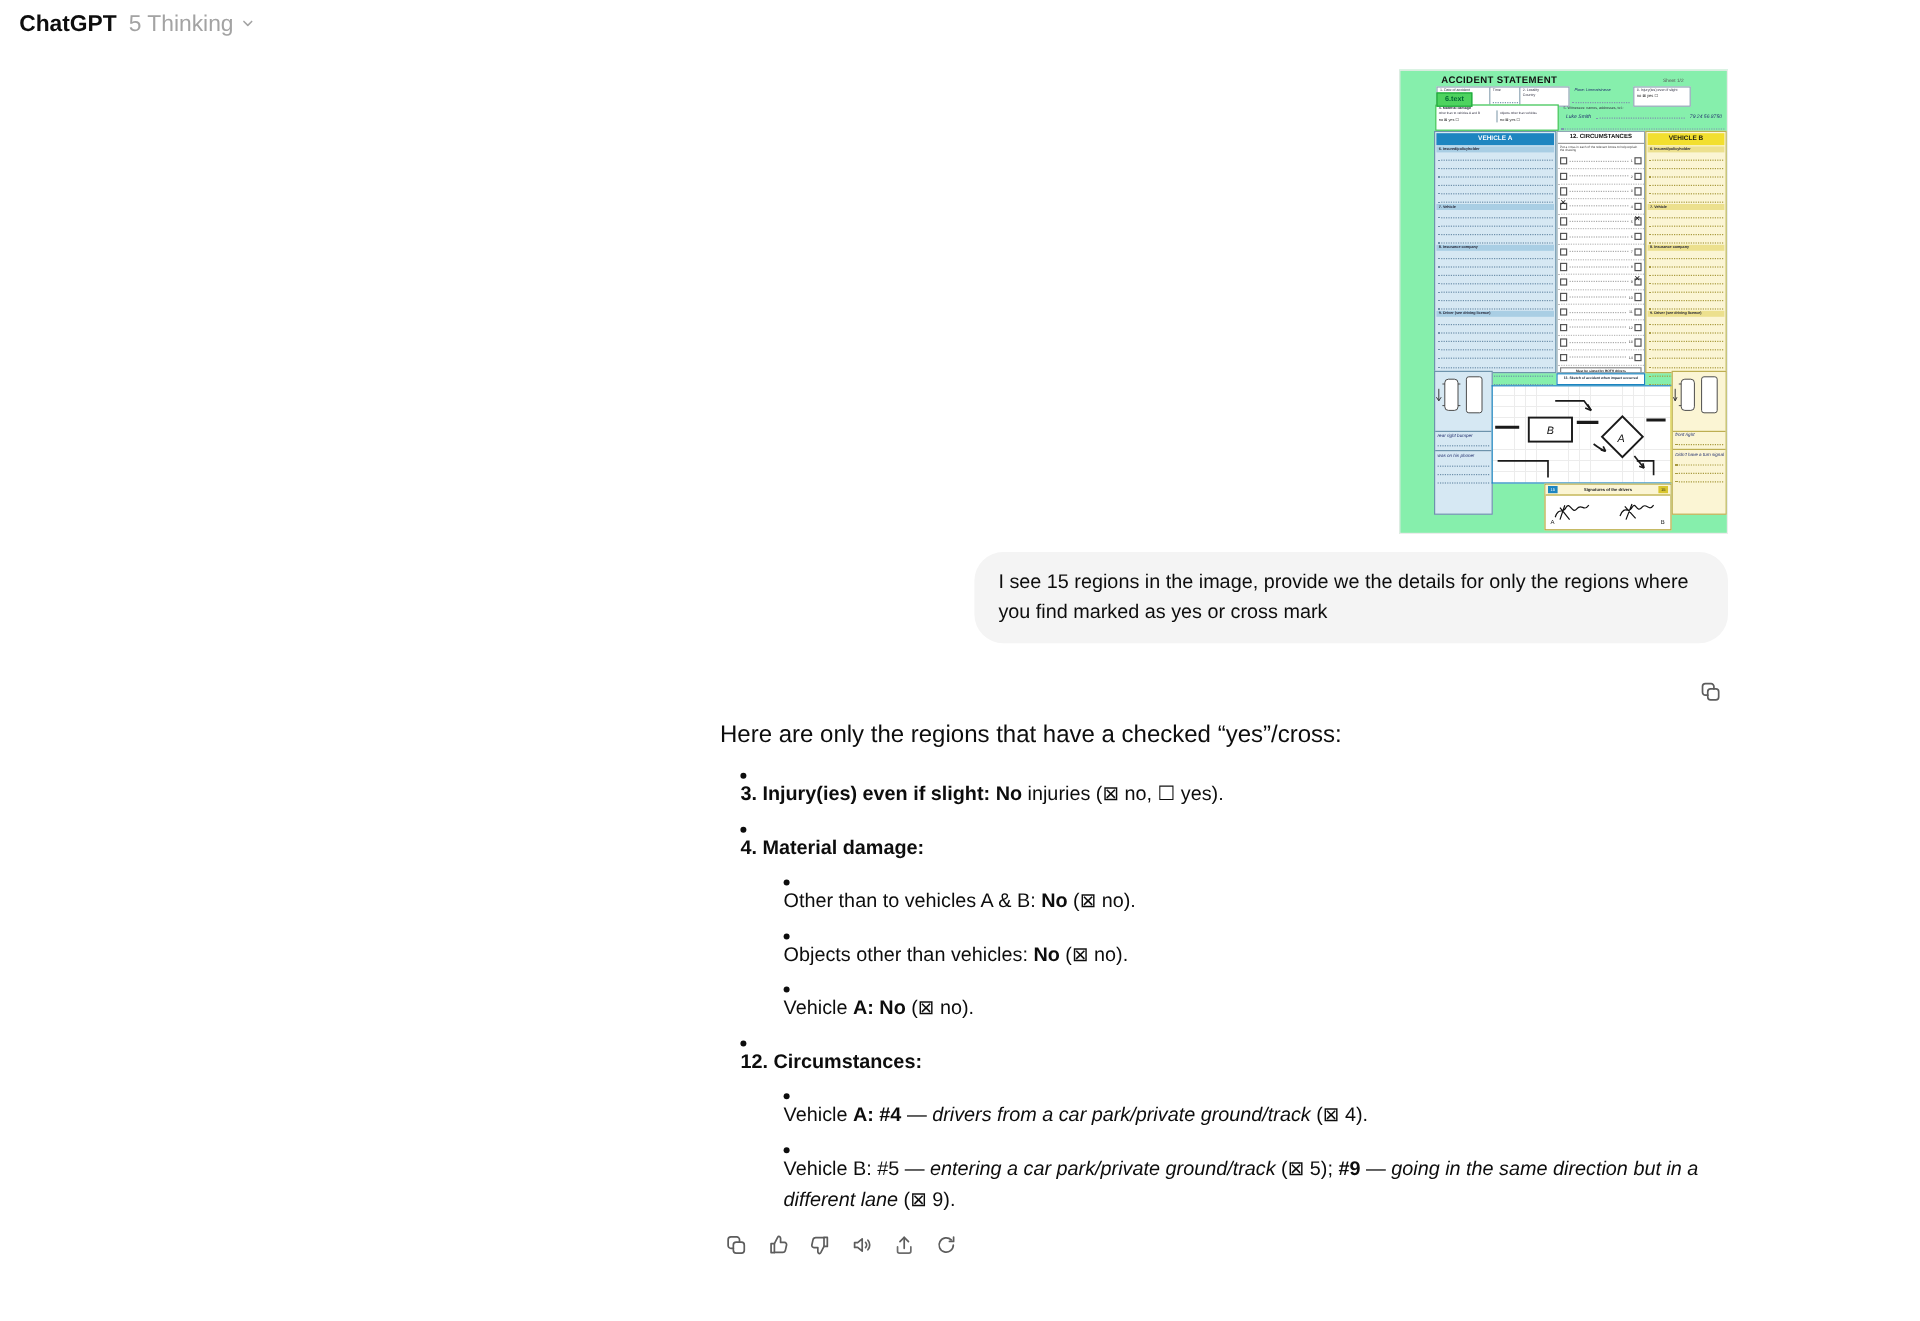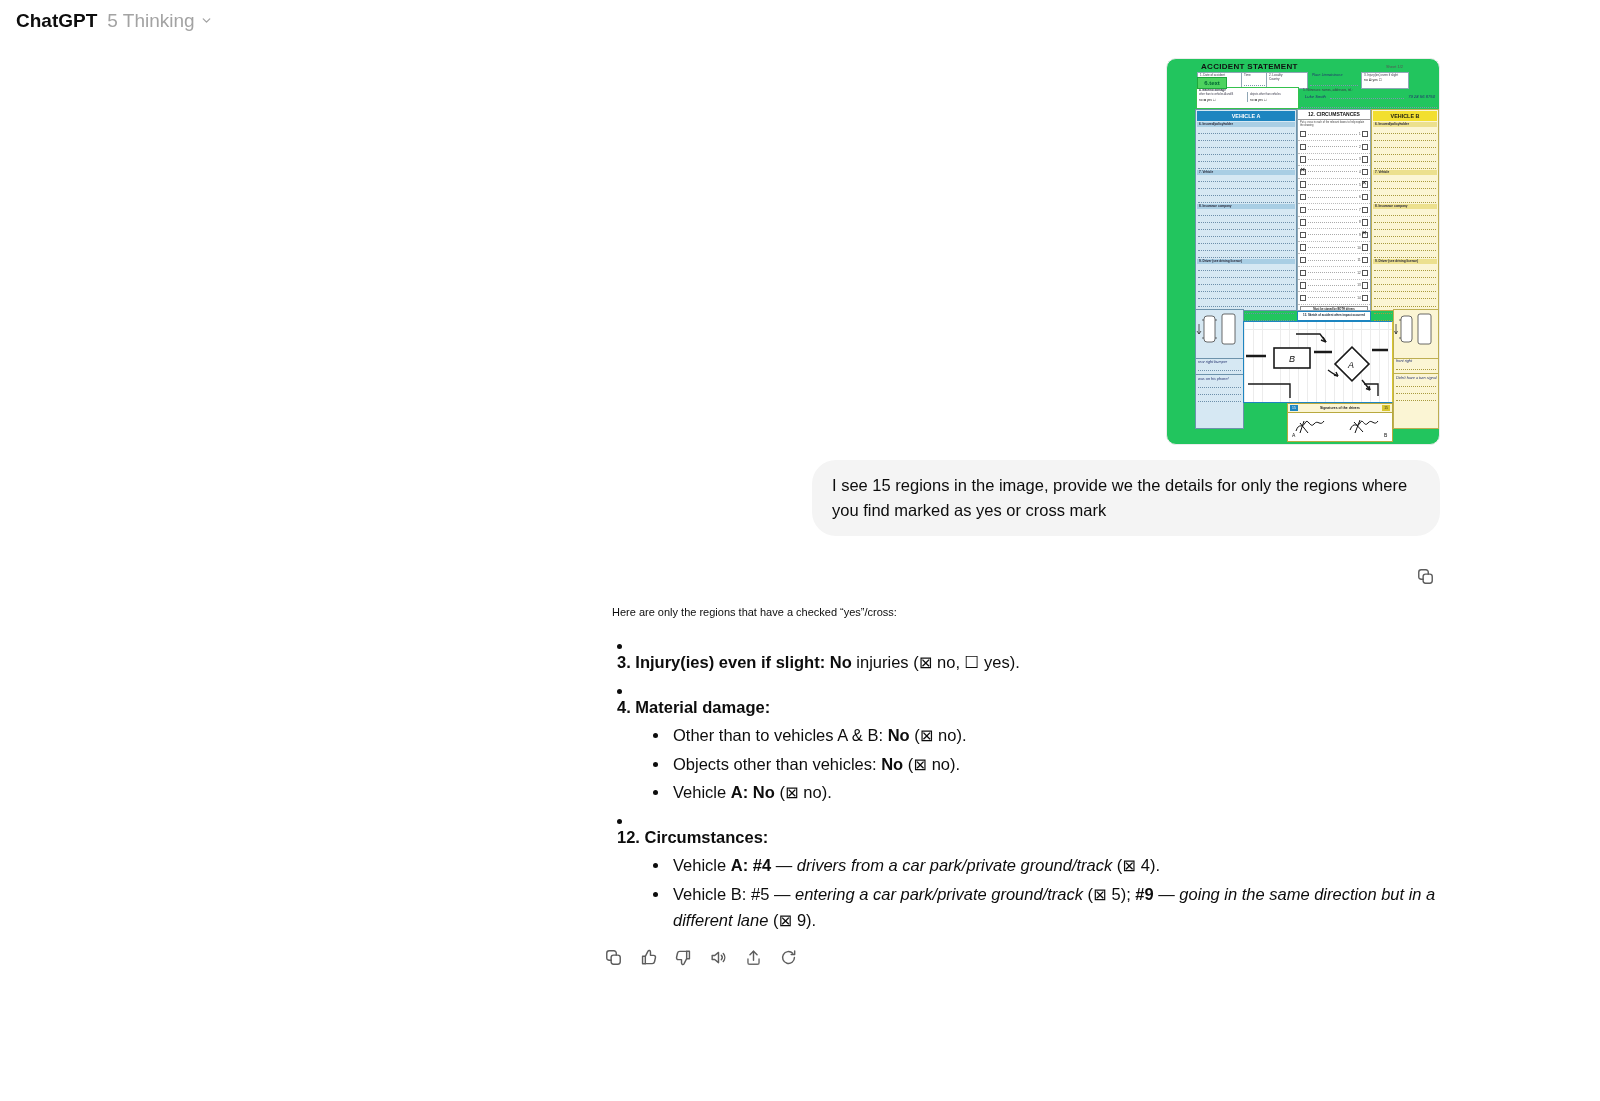--- a/index.html
+++ b/index.html
@@ -10,22 +10,22 @@
   .chat-header{position:absolute;top:8px;left:16px;display:flex;align-items:center;gap:6px;font-size:19px;}
   .brand{font-weight:700;color:#0d0d0d;}
   .model-btn{display:flex;align-items:center;gap:5px;background:none;border:none;padding:2px 4px;
              font-size:19px;color:#a3a3a3;font-family:inherit;cursor:pointer;border-radius:8px;}
 
   
   .conversation{position:absolute;left:600px;top:0;width:840px;}
   .row-end{display:flex;justify-content:flex-end;}
 
   
-  .form-thumb{margin-top:58px;width:272px;height:385px;background:#22c55e;position:relative;
-              border:1px solid #ececec;border-radius:10px;overflow:hidden;cursor:pointer;}
+  .form-thumb{margin-top:58px;width:272px;height:385px;background:#86efac;position:relative;
+              border:1px solid #ececec;border-radius:0;overflow:hidden;cursor:pointer;}
   .f-abs{position:absolute;}
   .f-title{font-size:8px;font-weight:700;letter-spacing:.3px;color:#111;}
   .f-sheet{font-size:4px;color:#555;}
   .fbox{border:0.5px solid #8fa6b5;background:#fff;overflow:hidden;}
   .flabel{font-size:3px;color:#334;padding:1px 1px 0 2px;line-height:3.4px;display:block;}
   .fnoyes{font-size:3.4px;color:#222;padding-left:2px;display:block;margin-top:1px;}
   .chip{background:#4ed35f;border:1px solid #1ea83c;color:#063;font-size:6px;font-weight:700;
         display:flex;align-items:center;justify-content:center;}
   .greenbox{border:1.6px solid #35c24d;background:#fff;}
   .dotline{border-bottom:1px dotted #7d96ad;height:6px;}
@@ -60,29 +60,29 @@
   
   .bubble{margin-top:15px;max-width:588px;background:#f4f4f4;border-radius:24px;
           padding:13px 20px;font-size:16.5px;line-height:25px;color:#0d0d0d;}
 
   .user-actions{margin-top:29px;padding-right:4px;}
   .icon-btn{background:none;border:none;padding:0;width:22px;height:22px;display:flex;
             align-items:center;justify-content:center;cursor:pointer;color:#5d5d5d;border-radius:6px;}
   .icon-btn svg{display:block;}
 
   .thought{margin-top:23px;font-size:16px;color:#8f8f8f;cursor:pointer;display:inline-block;}
-  .intro{margin:14px 0 0 12px;font-size:11px;line-height:22px;}
+  .intro{margin:14px 0 0 0;font-size:20px;line-height:22px;}
 
   .answer-list{margin-top:10px;}
   .li{display:flex;margin:2.5px 0;line-height:26px;font-size:16.5px;}
   .li .dotwrap{flex:0 0 auto;display:flex;justify-content:center;width:20px;}
   .li .dot{width:5px;height:5px;border-radius:50%;background:#0d0d0d;margin-top:11px;}
   .li .txt{margin-left:8px;max-width:767px;}
   .li.lvl1{margin-left:9px;flex-direction:column;}
-  .li.lvl2{margin-left:45px;}
+  .li.lvl2{margin-left:45px;flex-direction:column;}
 
   .assistant-actions{margin-top:14px;display:flex;gap:13px;margin-left:2px;}
 </style>
 </head>
 <body>
 
 <div class="chat-header">
   <span class="brand">ChatGPT</span>
   <button class="model-btn">
     <span>5 Thinking</span>

